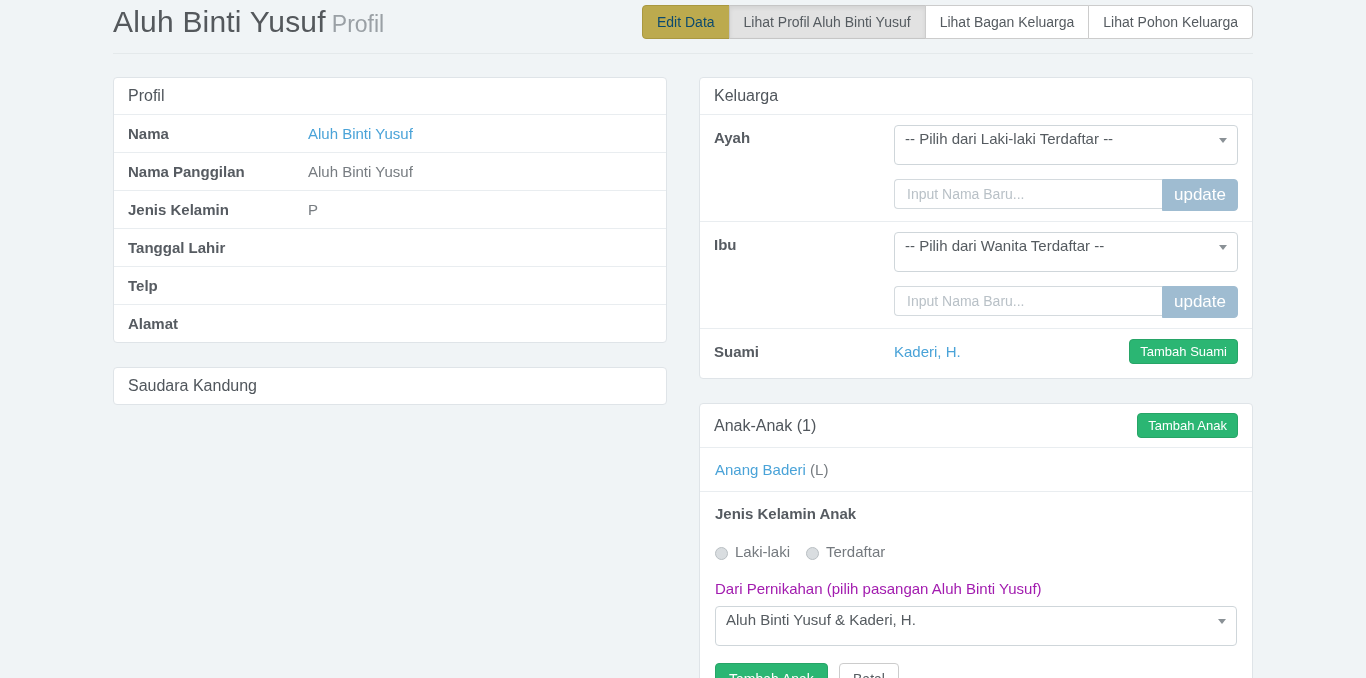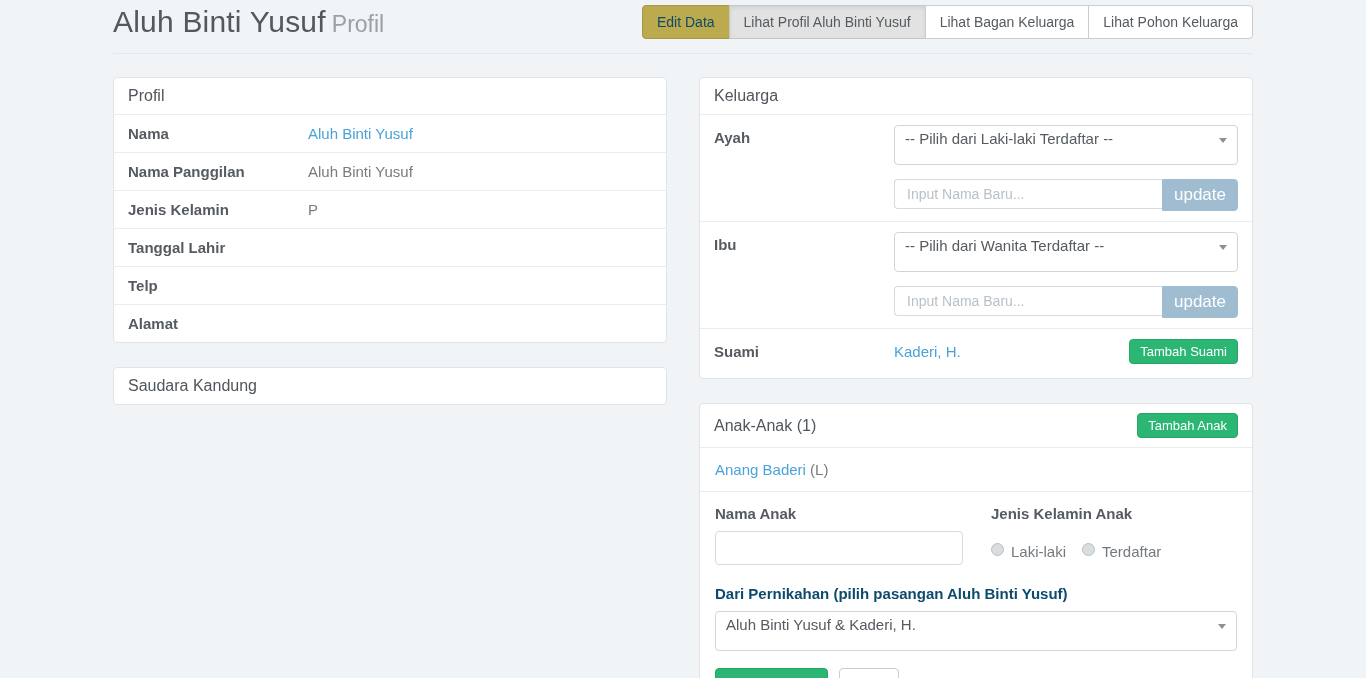--- a/index.html
+++ b/index.html
@@ -168,30 +168,30 @@
     height: 34px;
     border: 1px solid #d4dade;
     border-radius: 4px;
     padding: 6px 12px;
     font-family: "Liberation Sans", sans-serif;
     font-size: 14px;
     color: #555b60;
     outline: none;
   }
   .radio-row { margin-top: 21px; display: flex; align-items: center; }
-  .radio-opt { display: flex; align-items: flex-start; margin-right: 16px; cursor: pointer; }
+  .radio-opt { display: flex; align-items: flex-end; margin-right: 16px; cursor: pointer; }
   .radio-dot {
     width: 13px; height: 13px;
     border-radius: 50%;
     background: #d9dde0;
     border: 1px solid #b9bfc3;
     margin-right: 7px;
     display: inline-block;
   }
-  .pernikahan-label { font-weight: bold; color: #0c4a6e; margin: 20px 0 9px; }
+  .pernikahan-label { font-weight: normal; color: #a21caf; margin: 20px 0 9px; }
   .form-buttons { margin-top: 17px; }
 </style>
 </head>
 <body>
 
 <div class="container">
 
   <div class="page-header">
     <div class="title-wrap">
       <h1 class="page-title-line">Aluh Binti Yusuf</h1><span class="page-subtitle">Profil</span>
@@ -297,24 +297,20 @@
 
         <div class="prow" style="padding:13px 15px;">
           <span>
             <a class="link">Anang Baderi</a>
             <span class="prow-value">(L)</span>
           </span>
         </div>
 
         <div class="anak-form">
           <div class="form-row">
-            <div class="f-col-left">
-              <div class="f-label">Nama Anak</div>
-              <input type="text" class="text-input" value="" style="">
-            </div>
             <div class="f-col-right">
               <div class="f-label">Jenis Kelamin Anak</div>
               <div class="radio-row">
                 <span class="radio-opt">
                   <span class="radio-dot"></span>
                   <span>Laki-laki</span>
                 </span>
                 <span class="radio-opt">
                   <span class="radio-dot"></span>
                   <span>Terdaftar</span>

